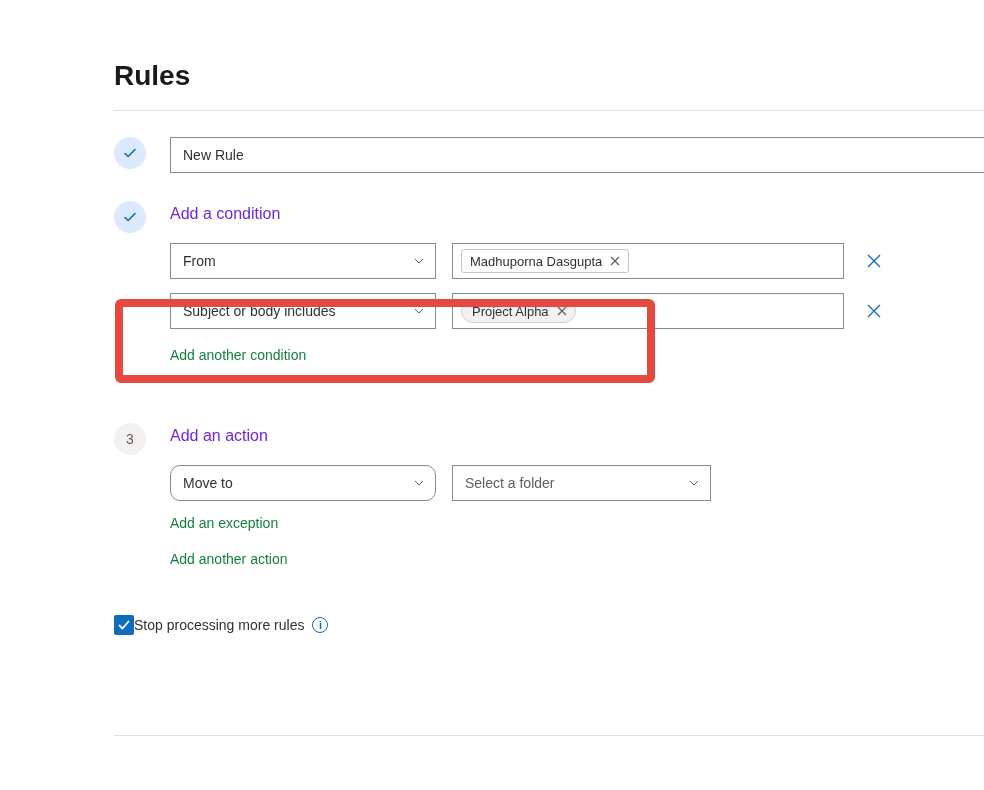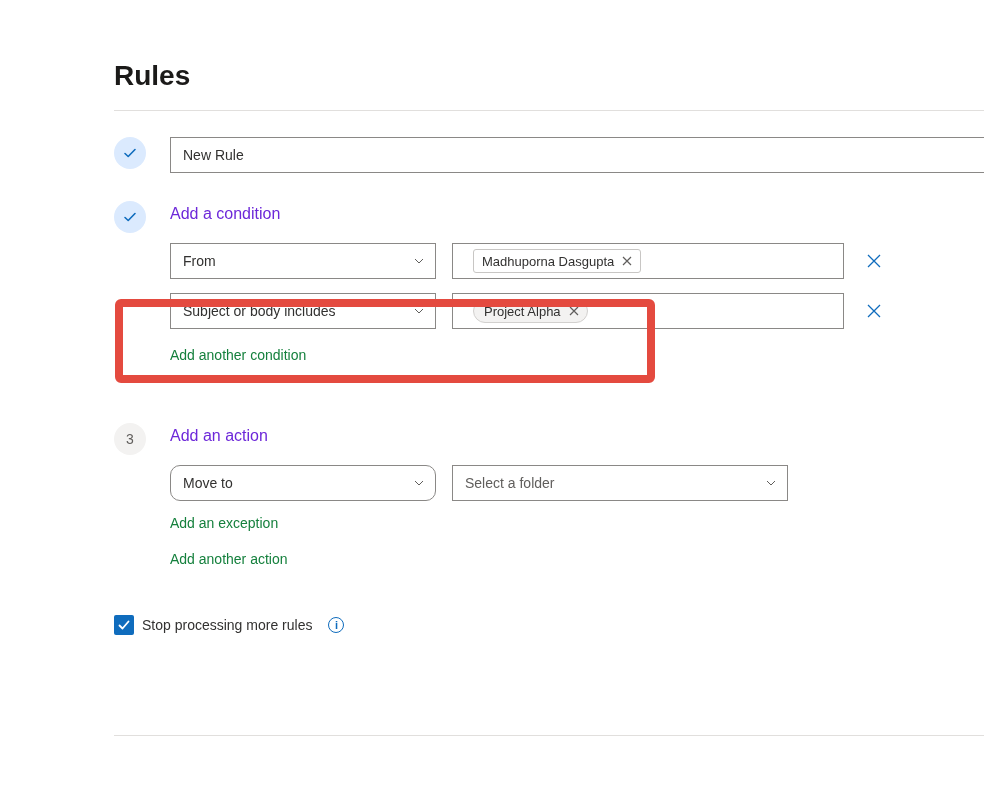--- a/index.html
+++ b/index.html
@@ -97,21 +97,21 @@
     display:flex; align-items:center; justify-content:center;
   }
   .chev svg { display:block; }
   .chip-field {
     width: 392px;
     min-height: 36px;
     border: 1px solid #8a8886;
     background: #fff;
     display: flex;
     align-items: center;
-    padding: 4px 20px;
+    padding: 4px 8px;
     gap: 6px;
   }
   .chip {
     display: inline-flex;
     align-items: center;
     height: 24px;
     border: 1px solid #c8c6c4;
     border-radius: 3px;
     padding: 0 4px 0 8px;
     font-size: 13px;
@@ -136,34 +136,34 @@
     width: 28px; height: 28px;
     display:flex; align-items:center; justify-content:center;
     cursor: pointer;
     color: #0f6cbd;
   }
   .action-dropdown {
     width: 266px;
     border-radius: 10px;
   }
   .folder-dropdown {
-    width: 336px;
+    width: 259px;
   }
   .link-btn {
     color: #15803d;
     font-size: 14px;
     cursor: pointer;
     margin-top: 4px;
     margin-bottom: 20px;
     display: inline-block;
   }
   .stop-row {
     display: flex;
     align-items: center;
-    gap: 8px;
+    gap: 0;
     margin-top: 10px;
   }
   .checkbox {
     width: 20px; height: 20px;
     border-radius: 2px;
     background: #0f6cbd;
     display:flex; align-items:center; justify-content:center;
     cursor: pointer;
   }
   .checkbox svg { display:block; }

